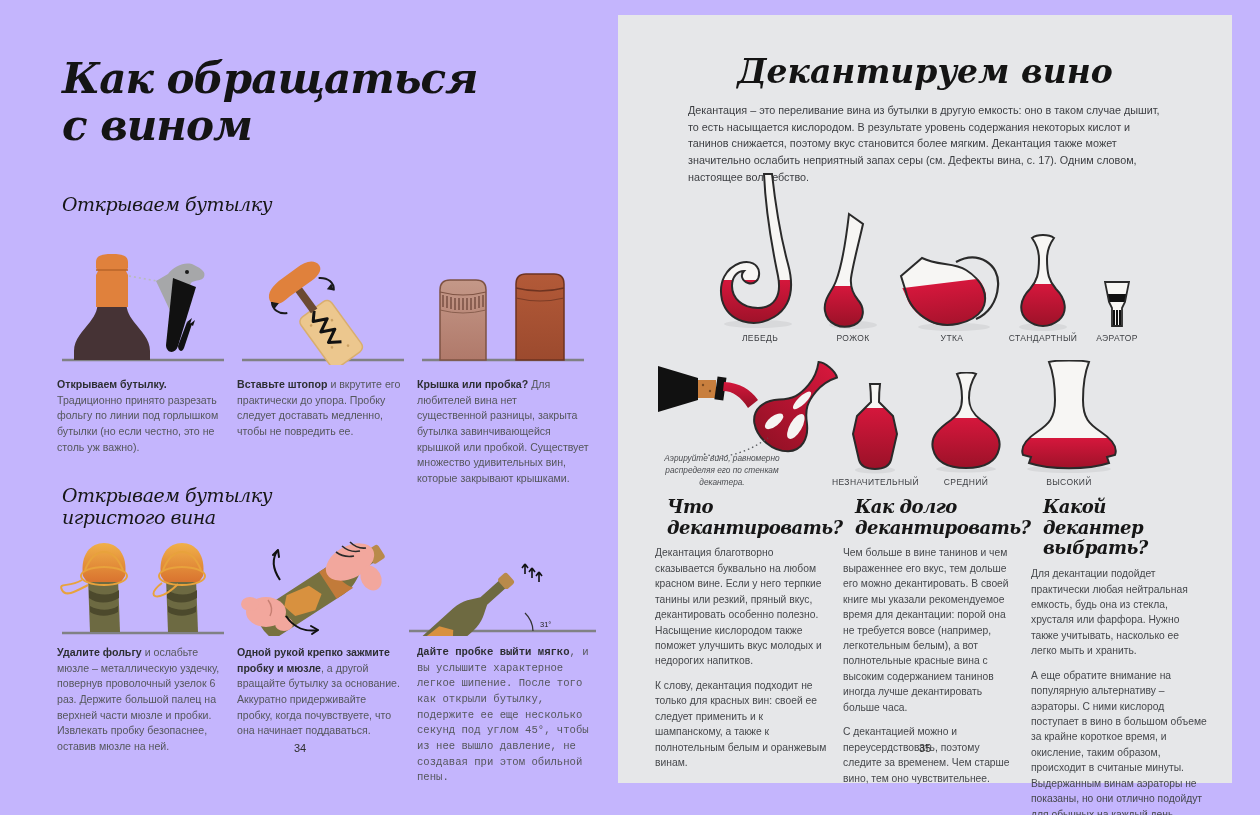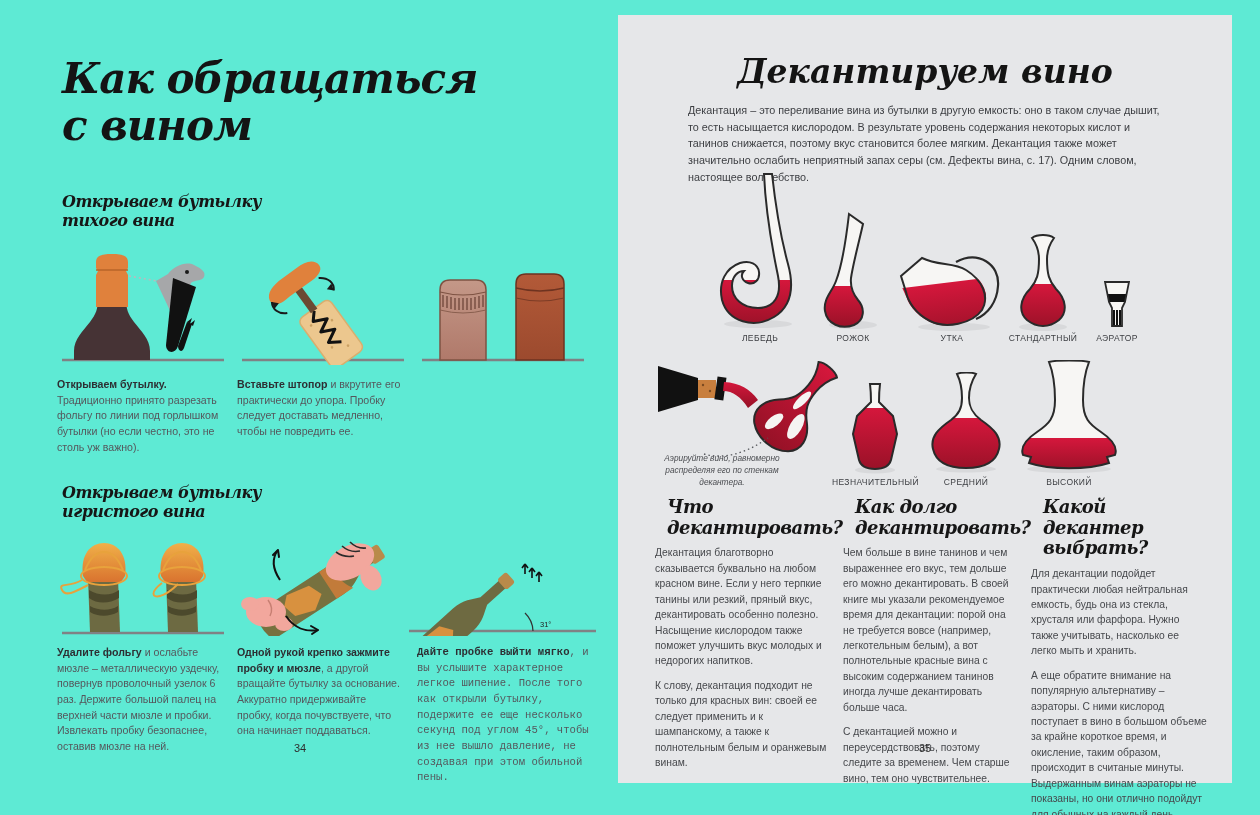--- a/index.html
+++ b/index.html
@@ -1,23 +1,23 @@
 <!DOCTYPE html>
 <html><head>
 <meta charset="utf-8">
 <style>
   html,body{margin:0;padding:0;background:#ffffff;}
-  #page{position:relative;width:1260px;height:815px;background:#5eead4;overflow:hidden;
+  #page{position:relative;width:1260px;height:815px;background:#c4b5fd;overflow:hidden;
         font-family:"Liberation Sans",sans-serif;color:#3e4043;}
   .abs{position:absolute;}
   
   .big-title{font-family:"DejaVu Serif",serif;font-style:italic;font-weight:bold;
              font-size:42px;line-height:1.12;color:#141414;letter-spacing:-1px;}
-  .sec-head{font-family:"DejaVu Serif",serif;font-style:italic;font-weight:bold;
-            font-size:16px;line-height:1.18;color:#161616;letter-spacing:-0.5px;}
+  .sec-head{font-family:"DejaVu Serif",serif;font-style:italic;font-weight:normal;
+            font-size:19px;line-height:1.18;color:#161616;letter-spacing:-0.5px;}
   .col-head{font-family:"DejaVu Serif",serif;font-style:italic;font-weight:bold;
             font-size:18px;line-height:1.15;color:#161616;letter-spacing:-0.5px;margin:0 0 7px 12px;}
   .caption{font-size:10.6px;line-height:1.48;color:#55575c;}
   .caption b{color:#2d2f33;}
   .body-par{font-size:10.3px;line-height:1.5;color:#46484c;margin:0 0 9px 0;}
   .intro{font-size:10.8px;line-height:1.55;color:#3c3e42;text-align:left;}
   .vessel-label{font-size:8.5px;letter-spacing:0.4px;color:#3c3e42;text-align:center;}
   .page-num{font-size:11px;color:#2e2e2e;text-align:center;}
   .note-italic{font-style:italic;font-size:8.3px;line-height:1.45;color:#4a4c50;text-align:center;}
   .angle-label{font-size:7.5px;color:#222;}
@@ -51,21 +51,20 @@
     </defs>
   </svg>
 
   <div class="abs big-title" style="left:62px;top:55px;">
     <div>Как обращаться</div>
     <div>с вином</div>
   </div>
 
   <div class="abs sec-head" style="left:62px;top:193px;">
     <div>Открываем бутылку</div>
-    <div>тихого вина</div>
   </div>
 
   <svg class="abs" style="left:56px;top:250px;" width="172" height="115" viewBox="0 0 172 115">
     <line x1="6" y1="110" x2="168" y2="110" stroke="#808184" stroke-width="2.5"></line>
     <path d="M18,110 L18,101 C18,89 27,81 34,72 C40,64 42,59 42,48 L42,14 L70,14 L70,48 C70,59 72,64 78,72 C85,81 94,89 94,101 L94,110 Z" fill="#463335"></path>
     <path d="M40,12 C40,6 45,4 56,4 C67,4 72,6 72,12 L72,18 L70,21 L72,25 L72,57 L40,57 L40,25 L42,21 L40,18 Z" fill="#e0813c"></path>
     <line x1="40" y1="20" x2="72" y2="20" stroke="#b96428" stroke-width="1.5"></line>
     <line x1="73" y1="26" x2="101" y2="31" stroke="#b9bbbd" stroke-width="1.6" stroke-dasharray="2 3"></line>
     <g>
       <path d="M100,31 L112,24 C118,16 130,11 138,15 C146,19 150,22 148,27 C146,31 140,30 136,32 C133,34 134,40 136,45 L128,68 C125,75 118,74 117,67 Z" fill="#a6a7a9"></path>
@@ -120,20 +119,23 @@
       <path d="M100,48 Q124,54 148,48" fill="none" stroke="#7c3c26" stroke-width="1.1"></path>
     </g>
   </svg>
 
   <div class="abs caption" style="left:57px;top:377px;width:166px;">
     <b>Открываем бутылку.</b><span> Традиционно принято разрезать фольгу по линии под горлышком бутылки (но если честно, это не столь уж важно).</span>
   </div>
   <div class="abs caption" style="left:237px;top:377px;width:164px;">
     <b>Вставьте штопор</b><span> и вкрутите его практически до упора. Пробку следует доставать медленно, чтобы не повредить ее.</span>
   </div>
+  <div class="abs caption" style="left:417px;top:377px;width:172px;">
+    <b>Крышка или пробка?</b><span> Для любителей вина нет существенной разницы, закрыта бутылка завинчивающейся крышкой или пробкой. Существует множество удивительных вин, которые закрывают крышками.</span>
+  </div>
 
   <div class="abs sec-head" style="left:62px;top:484px;">
     <div>Открываем бутылку</div>
     <div>игристого вина</div>
   </div>
 
   <svg class="abs" style="left:56px;top:538px;" width="172" height="98" viewBox="0 0 172 98">
     <line x1="6" y1="95" x2="168" y2="95" stroke="#808184" stroke-width="2.5"></line>
     <g transform="translate(48,0)">
       <path d="M-16,40 L-14,94 L16,94 L14,40 Z" fill="#6d6a42"></path>

